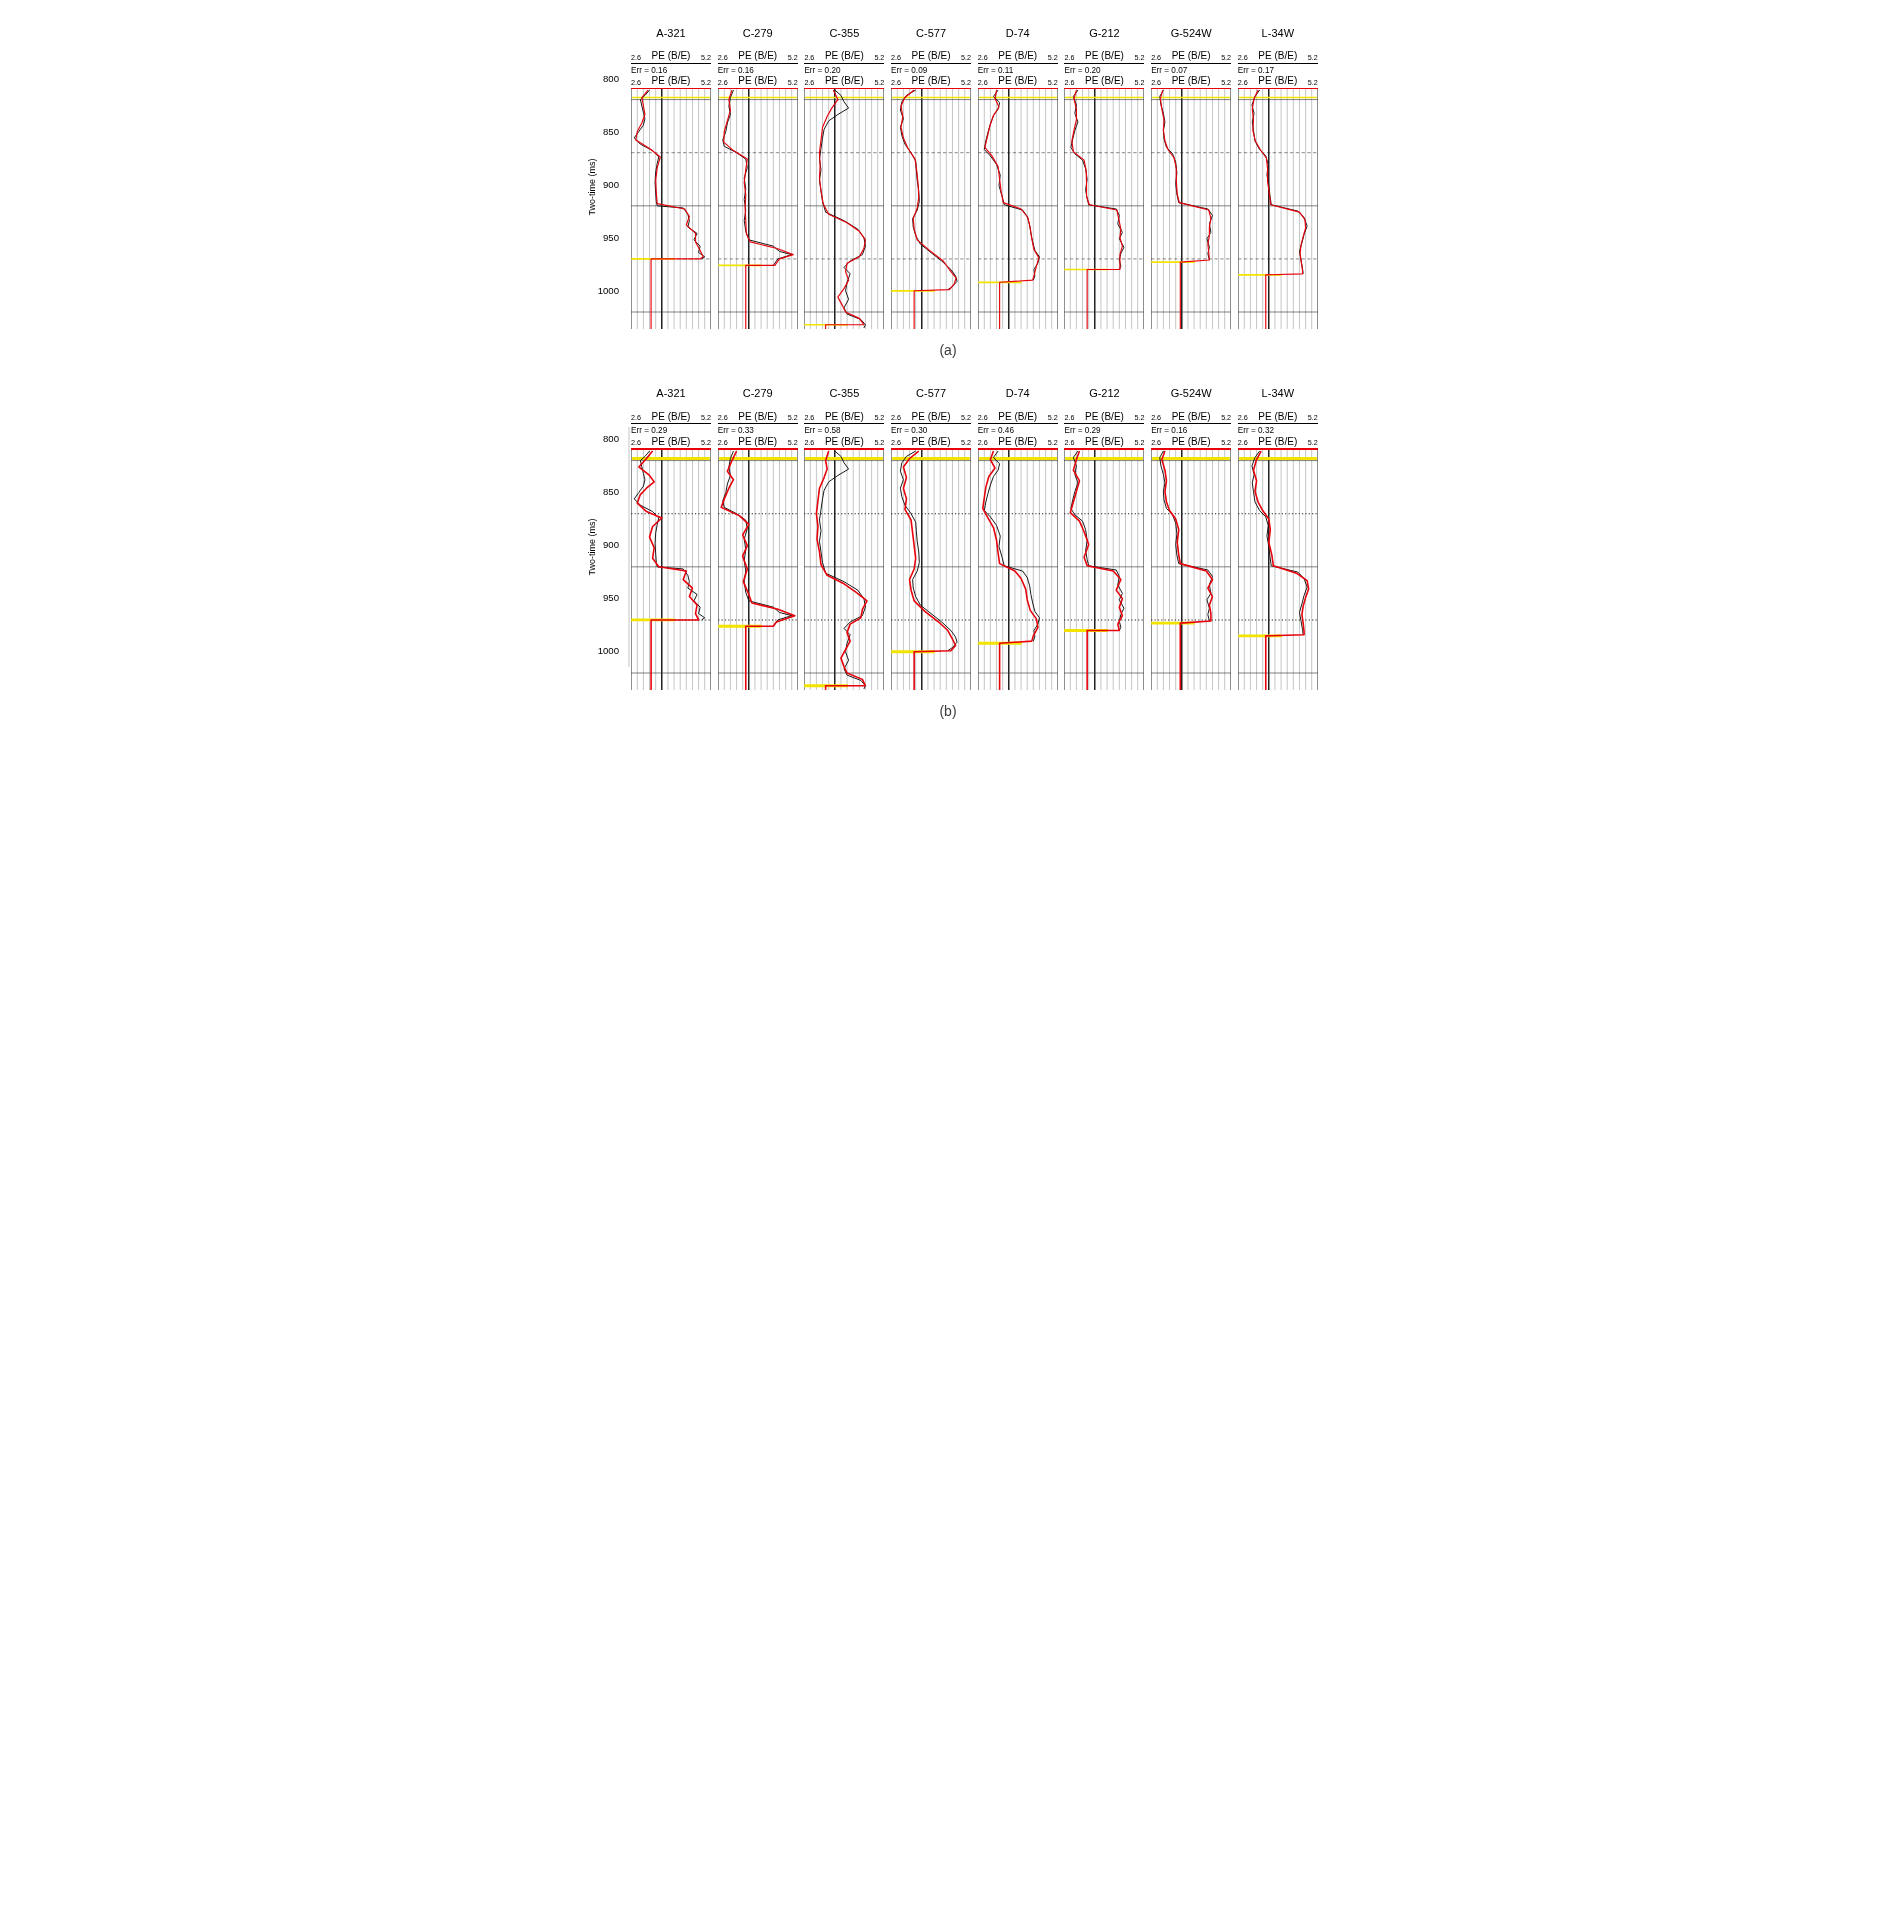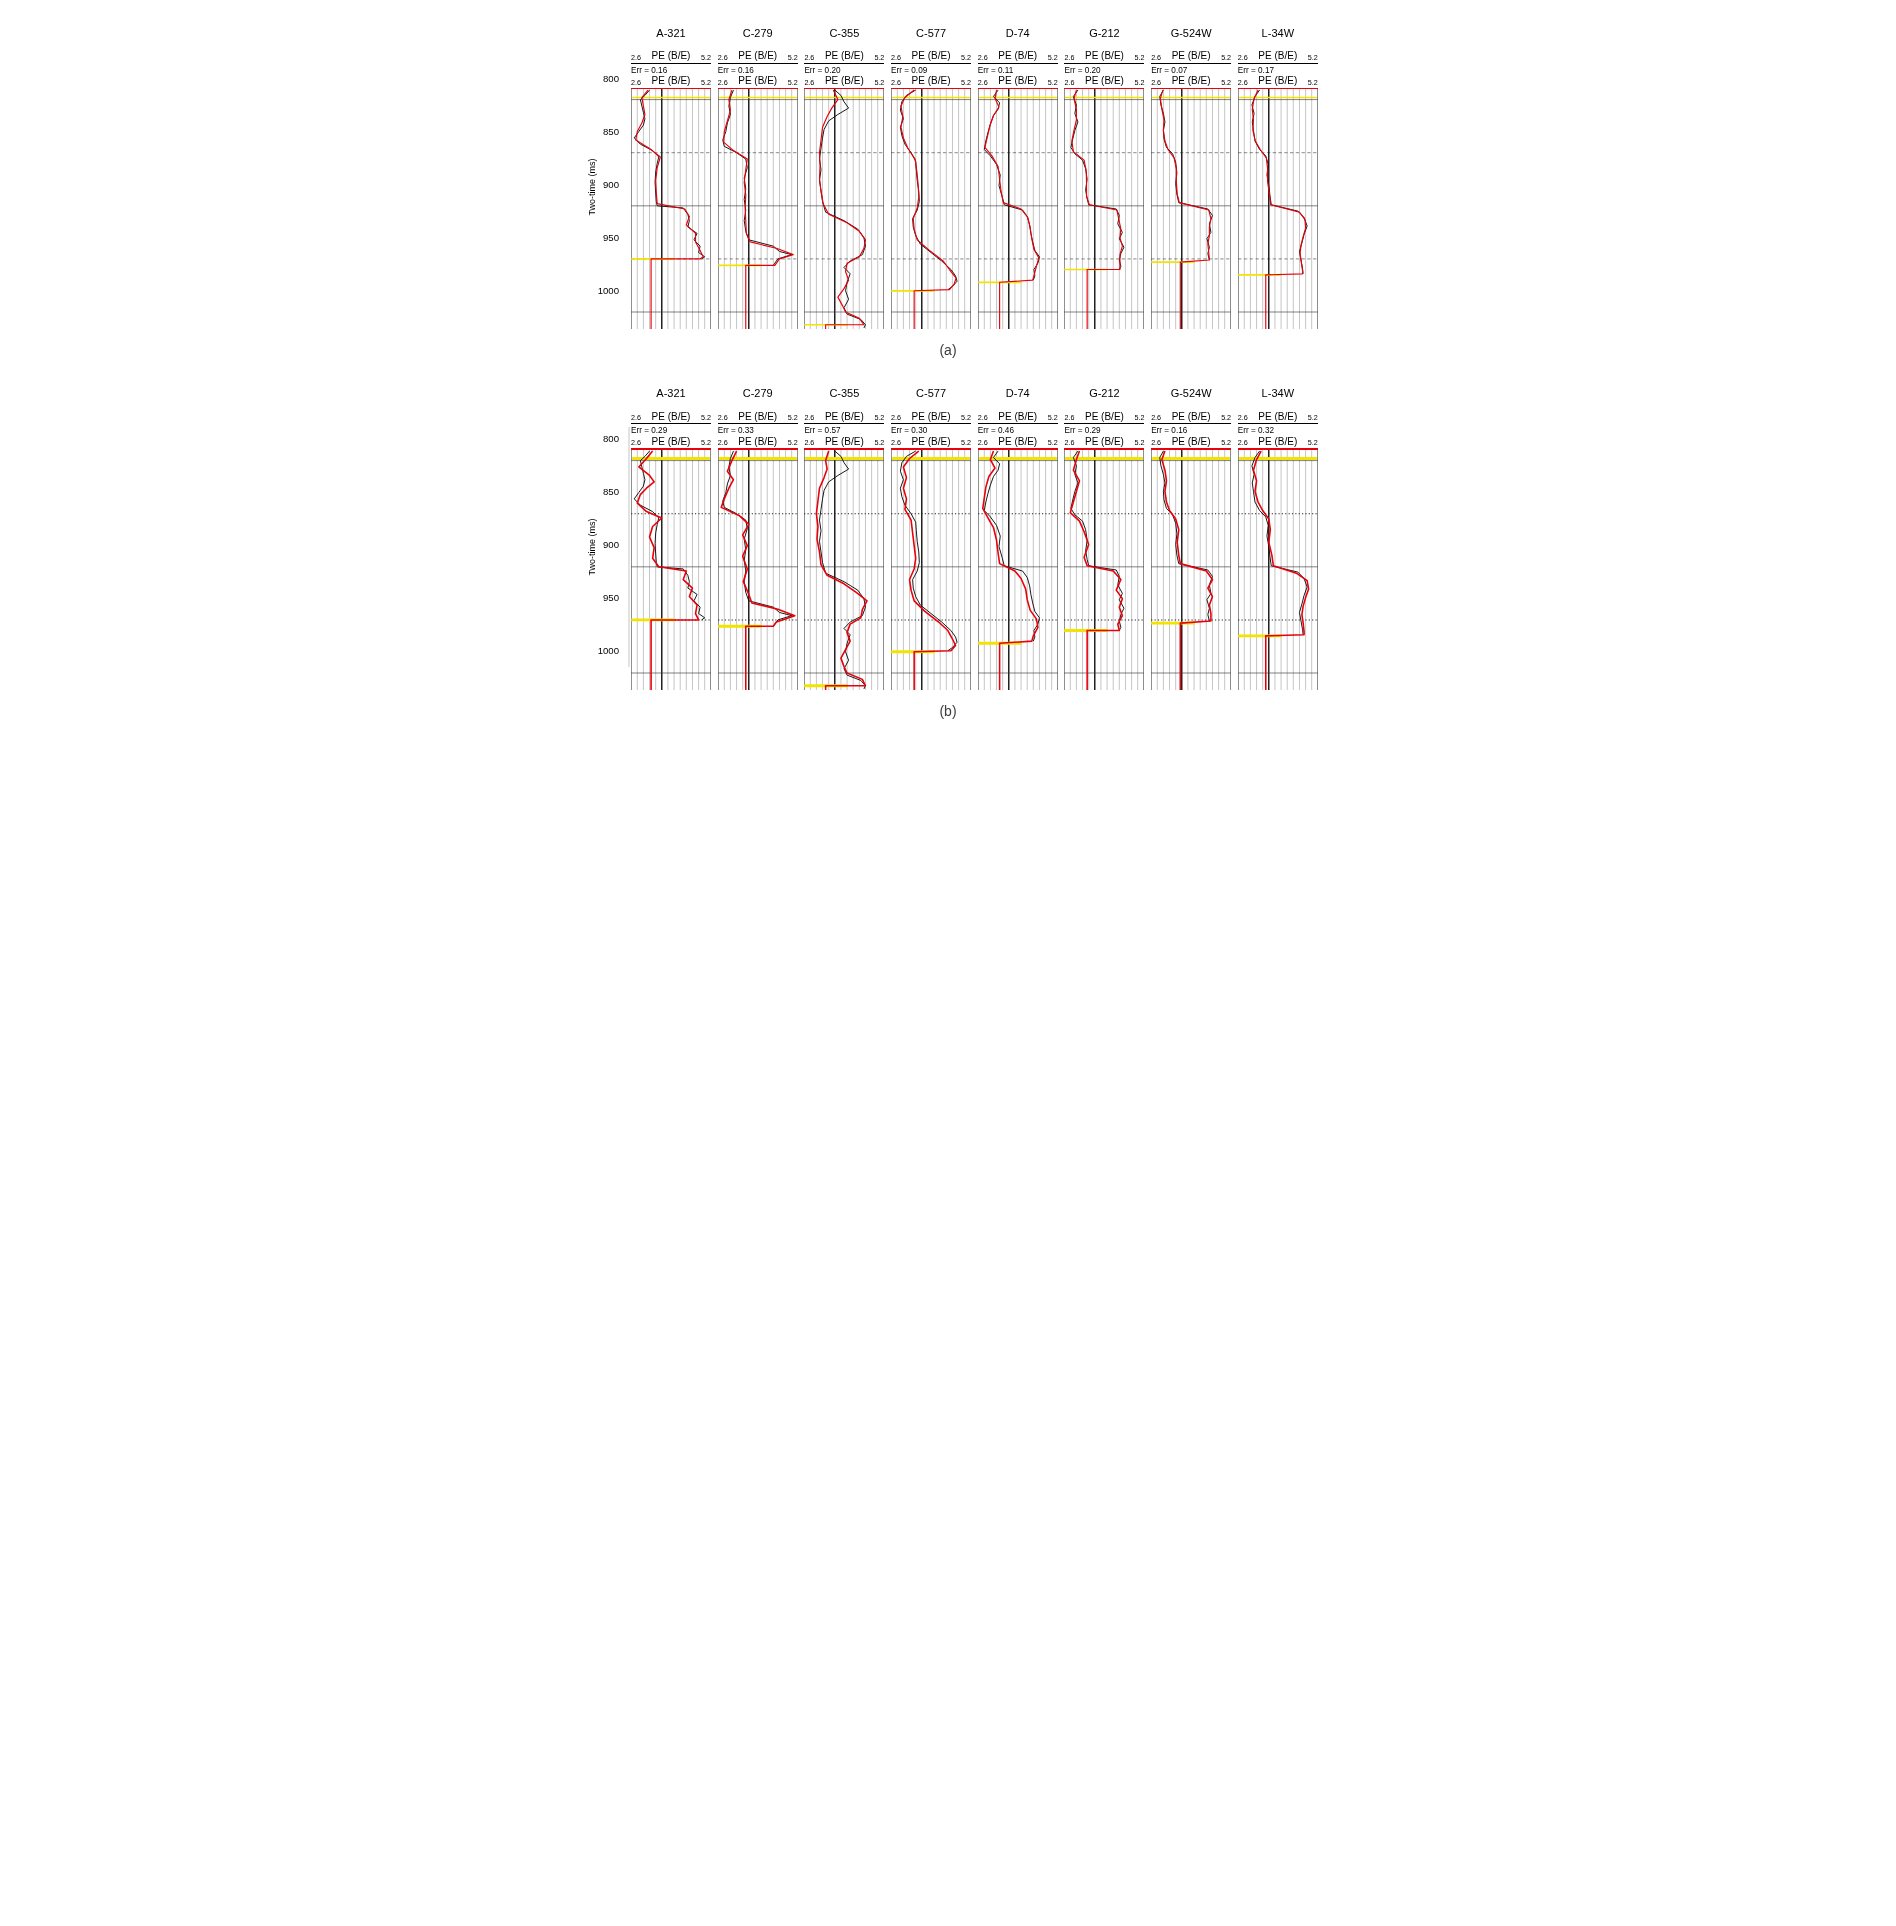--- a/index.html
+++ b/index.html
@@ -468,21 +468,21 @@
             </svg>
           </div>
           <div class="track">
             <div class="well-name">C-355</div>
             <div class="head-gap"></div>
             <div class="scale-row scale-black">
               <span class="smin">2.6</span>
               <span class="stitle">PE (B/E)</span>
               <span class="smax">5.2</span>
             </div>
-            <div class="err">Err = 0.57</div>
+            <div class="err">Err = 0.58</div>
             <div class="scale-row red-b">
               <span class="smin">2.6</span>
               <span class="stitle">PE (B/E)</span>
               <span class="smax">5.2</span>
             </div>
             <svg class="plot" width="80" height="240" viewBox="0 0 166 500">
               <line x1="0.0" y1="0" x2="0.0" y2="500" stroke="#222" stroke-width="1.6"></line>
               <line x1="12.8" y1="0" x2="12.8" y2="500" stroke="#555555" stroke-width="0.7"></line>
               <line x1="25.5" y1="0" x2="25.5" y2="500" stroke="#555555" stroke-width="0.7"></line>
               <line x1="38.3" y1="0" x2="38.3" y2="500" stroke="#555555" stroke-width="0.7"></line>

